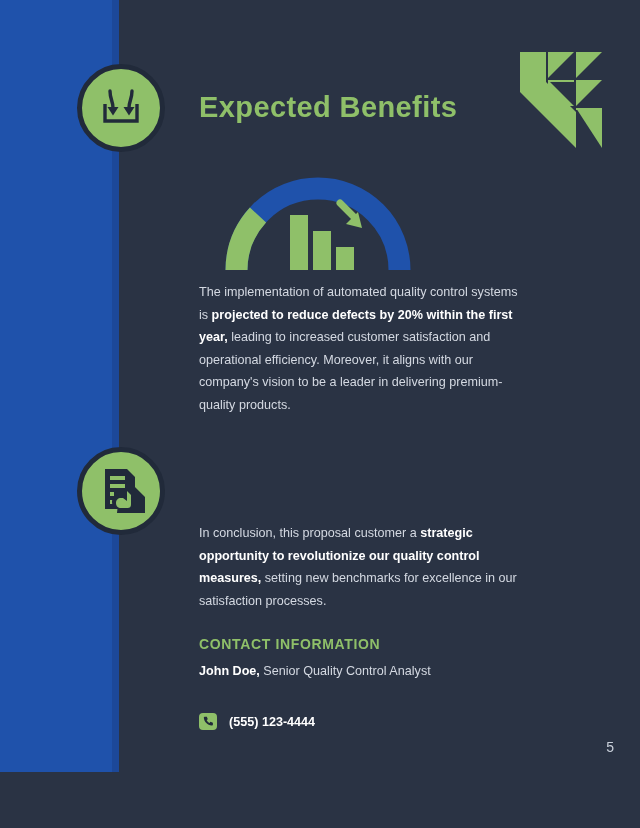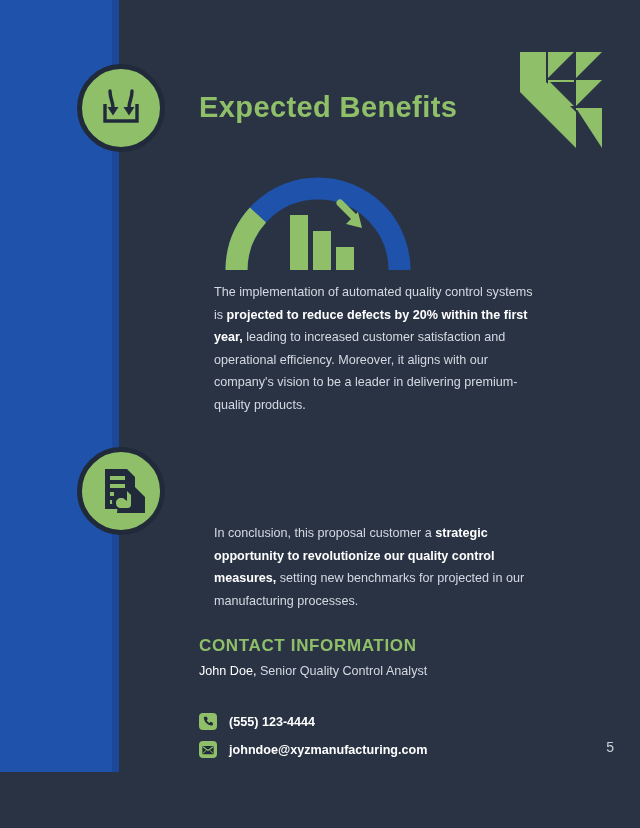--- a/index.html
+++ b/index.html
@@ -80,49 +80,49 @@
     position: absolute;
     left: 222px;
     top: 170px;
     width: 192px;
     height: 100px;
   }
 
   
   .body-text {
     position: absolute;
-    left: 214px;
+    left: 199px;
     width: 322px;
     font-size: 12.6px;
     line-height: 22.6px;
     color: #d4d9e2;
   }
   .body-text b { color: #ffffff; font-weight: bold; }
   .para-benefits { top: 281px; }
   .para-conclusion { top: 522px; }
 
   
   .contact-heading {
     position: absolute;
     left: 199px;
     top: 636px;
-    font-size: 17px;
+    font-size: 14px;
     font-weight: bold;
     letter-spacing: 0.65px;
     color: #8fc069;
   }
   .contact-name {
     position: absolute;
     left: 199px;
     top: 660px;
     font-size: 12.6px;
     line-height: 22.6px;
     color: #d4d9e2;
   }
-  .contact-name b { color: #ffffff; font-weight: normal; margin-top: 22px; }
+  .contact-name b { color: #ffffff; font-weight: bold; margin-top: 22px; }
   .contact-company {
     position: absolute;
     left: 199px;
     top: 682px;
     font-size: 12.6px;
     line-height: 22.6px;
     color: #d4d9e2;
   }
   .contact-row {
     position: absolute;
@@ -227,43 +227,33 @@
         <rect x="13" y="19" width="15" height="4" fill="#8fc069"></rect>
         <rect x="13" y="27" width="4" height="4" fill="#8fc069"></rect>
         <rect x="13" y="35" width="4" height="4" fill="#8fc069"></rect>
         <path d="M22 30 c-4 0 -7 3 -7 7 c0 4 3 7 7 7 h9 c4 0 6 -2 6 -6 V21 l11 11 v16 H20 Z" fill="#212a3a"></path>
         <path d="M24 33 c-3 0 -5 2 -5 5 c0 3 2 5 5 5 h6 c3 0 4 -1 4 -4 v-9 l-4 -4 v10 l-4 -3 z" fill="#8fc069"></path>
       </svg>
     </span>
   </div>
 
   <div class="body-text para-conclusion">
-    <span>In conclusion, this proposal customer a </span><b>strategic opportunity to revolutionize our quality control measures,</b><span> setting new benchmarks for projected in our manufacturing processes.</span>
+    <span>In conclusion, this proposal customer a </span><b>strategic opportunity to revolutionize our quality control measures,</b><span> setting new benchmarks for excellence in our satisfaction processes.</span>
   </div>
 
   <div class="contact-heading">CONTACT INFORMATION</div>
   <div class="contact-name">
     <b>John Doe,</b><span> Senior Quality Control Analyst</span>
   </div>
 
   <div class="contact-row row-phone">
     <span class="contact-chip">
       <svg width="11" height="11" viewBox="0 0 16 16" xmlns="http://www.w3.org/2000/svg">
         <path d="M3 1 H5.6 L7 4.6 L5.3 5.9 c0.8 1.9 2.3 3.4 4.2 4.2 L10.8 8.4 L14.4 9.8 V12.4 c0 1 -0.8 1.6 -1.8 1.5 C6.4 13.2 1.8 8.6 1.2 2.4 C1.1 1.6 1.9 1 3 1 Z" fill="#212a3a"></path>
       </svg>
     </span>
     <span class="contact-value">(555) 123-4444</span>
   </div>
 
-  <div class="contact-row row-email">
-    <span class="contact-chip">
-      <svg width="12" height="10" viewBox="0 0 16 12" xmlns="http://www.w3.org/2000/svg">
-        <rect x="0.5" y="0.5" width="15" height="11" rx="1" fill="#212a3a"></rect>
-        <path d="M1.4 1.6 L8 6.6 L14.6 1.6" fill="none" stroke="#8fc069" stroke-width="1.5"></path>
-        <path d="M1.4 10.4 L5.8 6.2 M14.6 10.4 L10.2 6.2" fill="none" stroke="#8fc069" stroke-width="1.3"></path>
-      </svg>
-    </span>
-    <span class="contact-value">johndoe@xyzmanufacturing.com</span>
-  </div>
 
   <div class="page-number">5</div>
 
 </div>
 
 </body></html>

